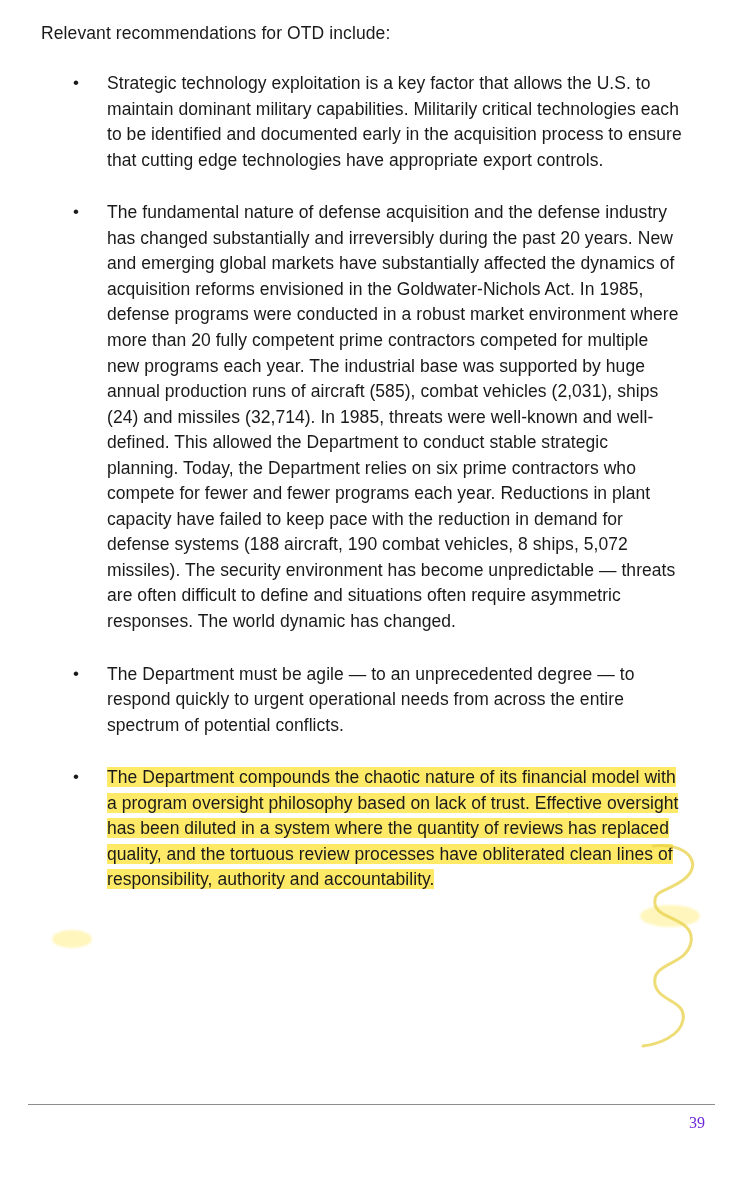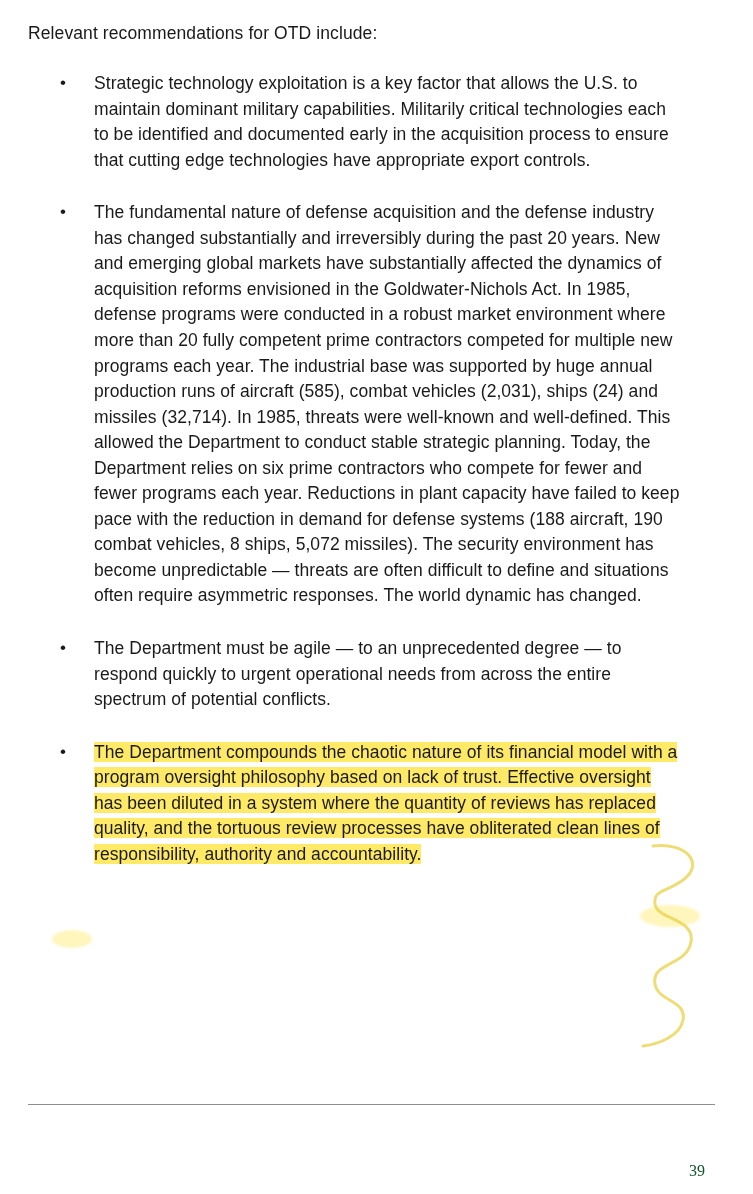--- a/index.html
+++ b/index.html
@@ -13,21 +13,21 @@
     font-family: "Liberation Sans", sans-serif;
     color: #1a1a1a;
     position: relative;
     overflow: hidden;
   }
   .page {
     position: relative;
     width: 751px;
     height: 1194px;
     box-sizing: border-box;
-    padding: 22px 60px 0 28px;
+    padding: 22px 60px 0 41px;
   }
   .intro {
     font-size: 17.5px;
     line-height: 1.32;
     margin: 0 0 26px 0;
     padding-left: 0px;
     letter-spacing: 0.1px;
   }
   ul.bullets {
     list-style: none;
@@ -78,22 +78,21 @@
     top: 1104px;
     height: 1px;
     background: #8d8d8d;
   }
   .page-number {
     position: absolute;
     right: 46px;
     top: 1114px;
     font-family: "Liberation Serif", serif;
     font-size: 16px;
-    color: #14532d;
-    margin-top: 48px;
+    color: #6d28d9;
   }
   .smudge {
     position: absolute;
     pointer-events: none;
     border-radius: 50%;
     background: rgba(255,236,110,0.45);
     filter: blur(1px);
   }
 </style>
 </head>

